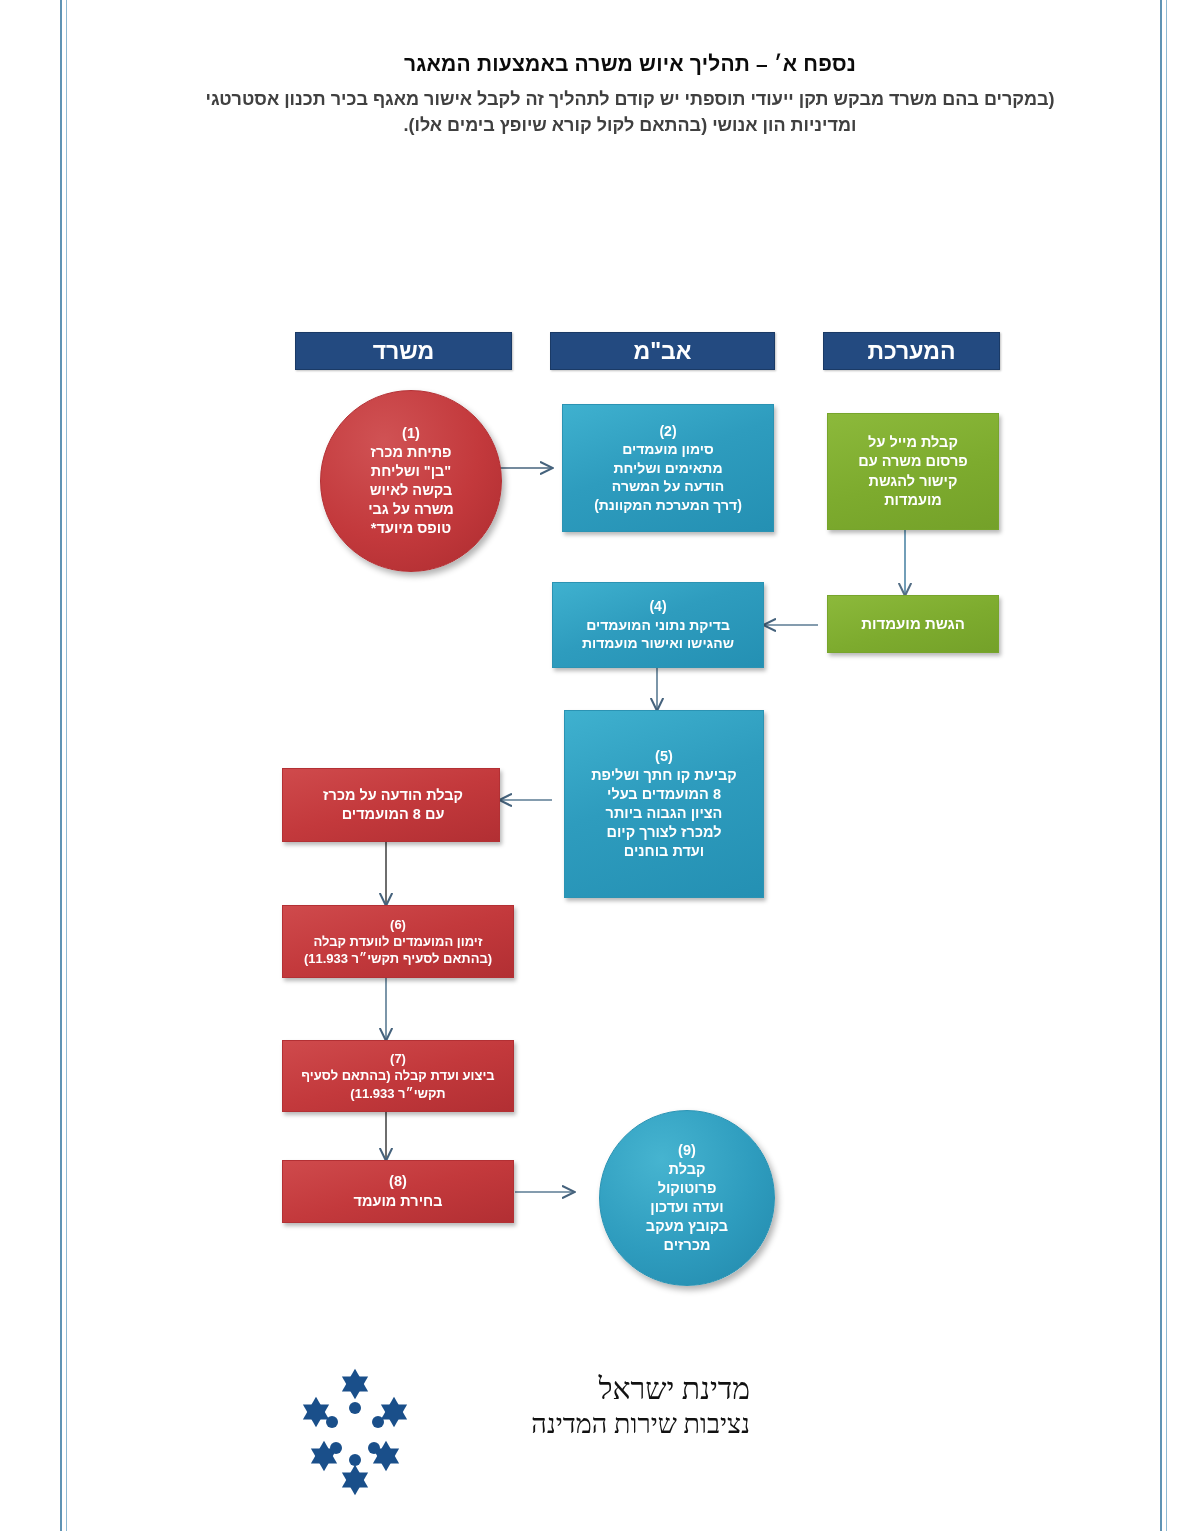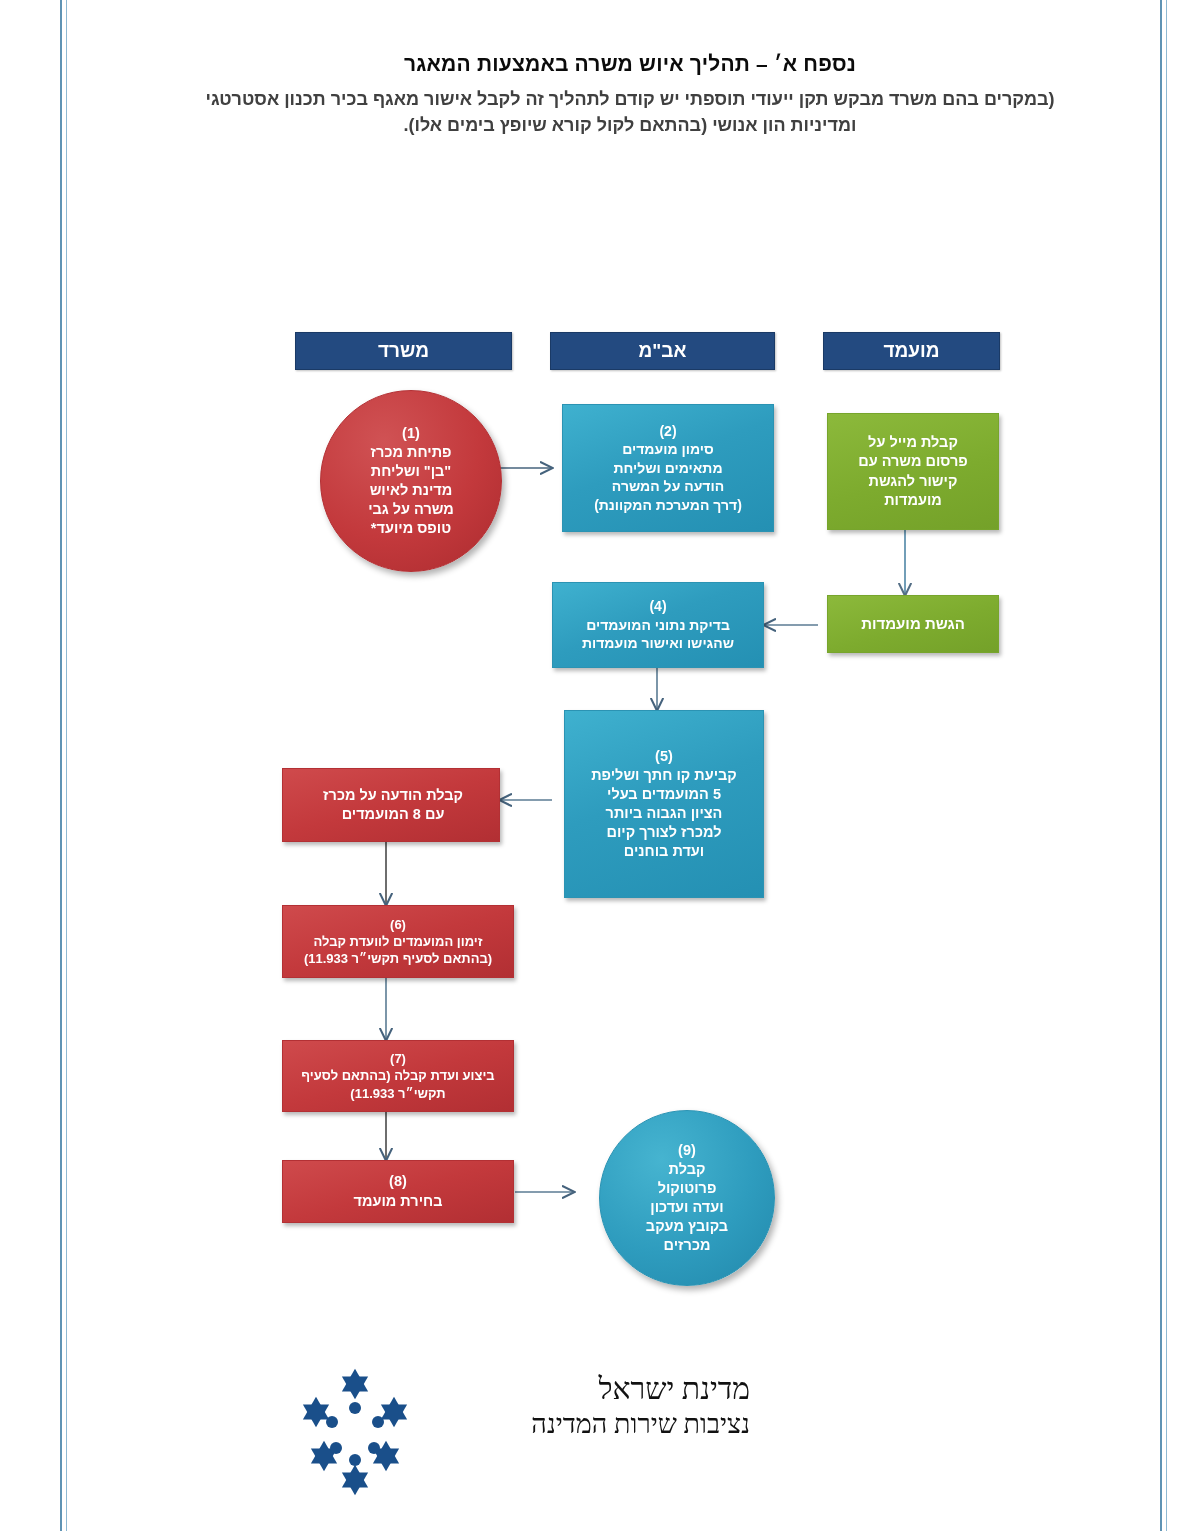--- a/index.html
+++ b/index.html
@@ -78,21 +78,21 @@
     pointer-events: none;
   }
 
   
   .col-header {
     position: absolute;
     height: 36px;
     background: #234a80;
     border: 1px solid #1a3a66;
     color: #ffffff;
-    font-size: 19px;
+    font-size: 23px;
     font-weight: bold;
     display: flex;
     align-items: center;
     justify-content: center;
     box-shadow: 1px 1px 2px rgba(0,0,0,0.25);
   }
 
   
   .node {
     position: absolute;
@@ -205,29 +205,29 @@
       <line x1="503" y1="1192" x2="562" y2="1192" stroke="#5b7b93" stroke-width="1.6" marker-end="url(#ah)"></line>
     </svg>
 
     <div class="col-header" style="right:700px; top:332px; width:215px;">
       <span>משרד</span>
     </div>
     <div class="col-header" style="right:437px; top:332px; width:223px;">
       <span>אב"מ</span>
     </div>
     <div class="col-header" style="right:212px; top:332px; width:175px;">
-      <span>מועמד</span>
+      <span>המערכת</span>
     </div>
 
     <div class="node circle red" style="right:710px; top:390px; width:182px; height:182px; font-size:14.5px;">
       <span class="txt">
         <span>(1)</span>
         <span class="txt">פתיחת מכרז
 "בן" ושליחת
-מדינת לאיוש
+בקשה לאיוש
 משרה על גבי
 טופס מיועד*</span>
       </span>
     </div>
 
     <div class="node teal" style="right:438px; top:404px; width:212px; height:128px; font-size:14px;">
       <span class="txt">
         <span>(2)</span>
         <span class="txt">סימון מועמדים
 מתאימים ושליחת
@@ -252,21 +252,21 @@
         <span>(4)</span>
         <span class="txt">בדיקת נתוני המועמדים
 שהגישו ואישור מועמדות</span>
       </span>
     </div>
 
     <div class="node teal" style="right:448px; top:710px; width:200px; height:188px; font-size:14.5px;">
       <span class="txt">
         <span>(5)</span>
         <span class="txt">קביעת קו חתך ושליפת
-5 המועמדים בעלי
+8 המועמדים בעלי
 הציון הגבוה ביותר
 למכרז לצורך קיום
 ועדת בוחנים</span>
       </span>
     </div>
 
     <div class="node red" style="right:712px; top:768px; width:218px; height:74px; font-size:14.5px;padding-left:12px;">
       <span class="txt">קבלת הודעה על מכרז
 עם 8 המועמדים</span>
     </div>

